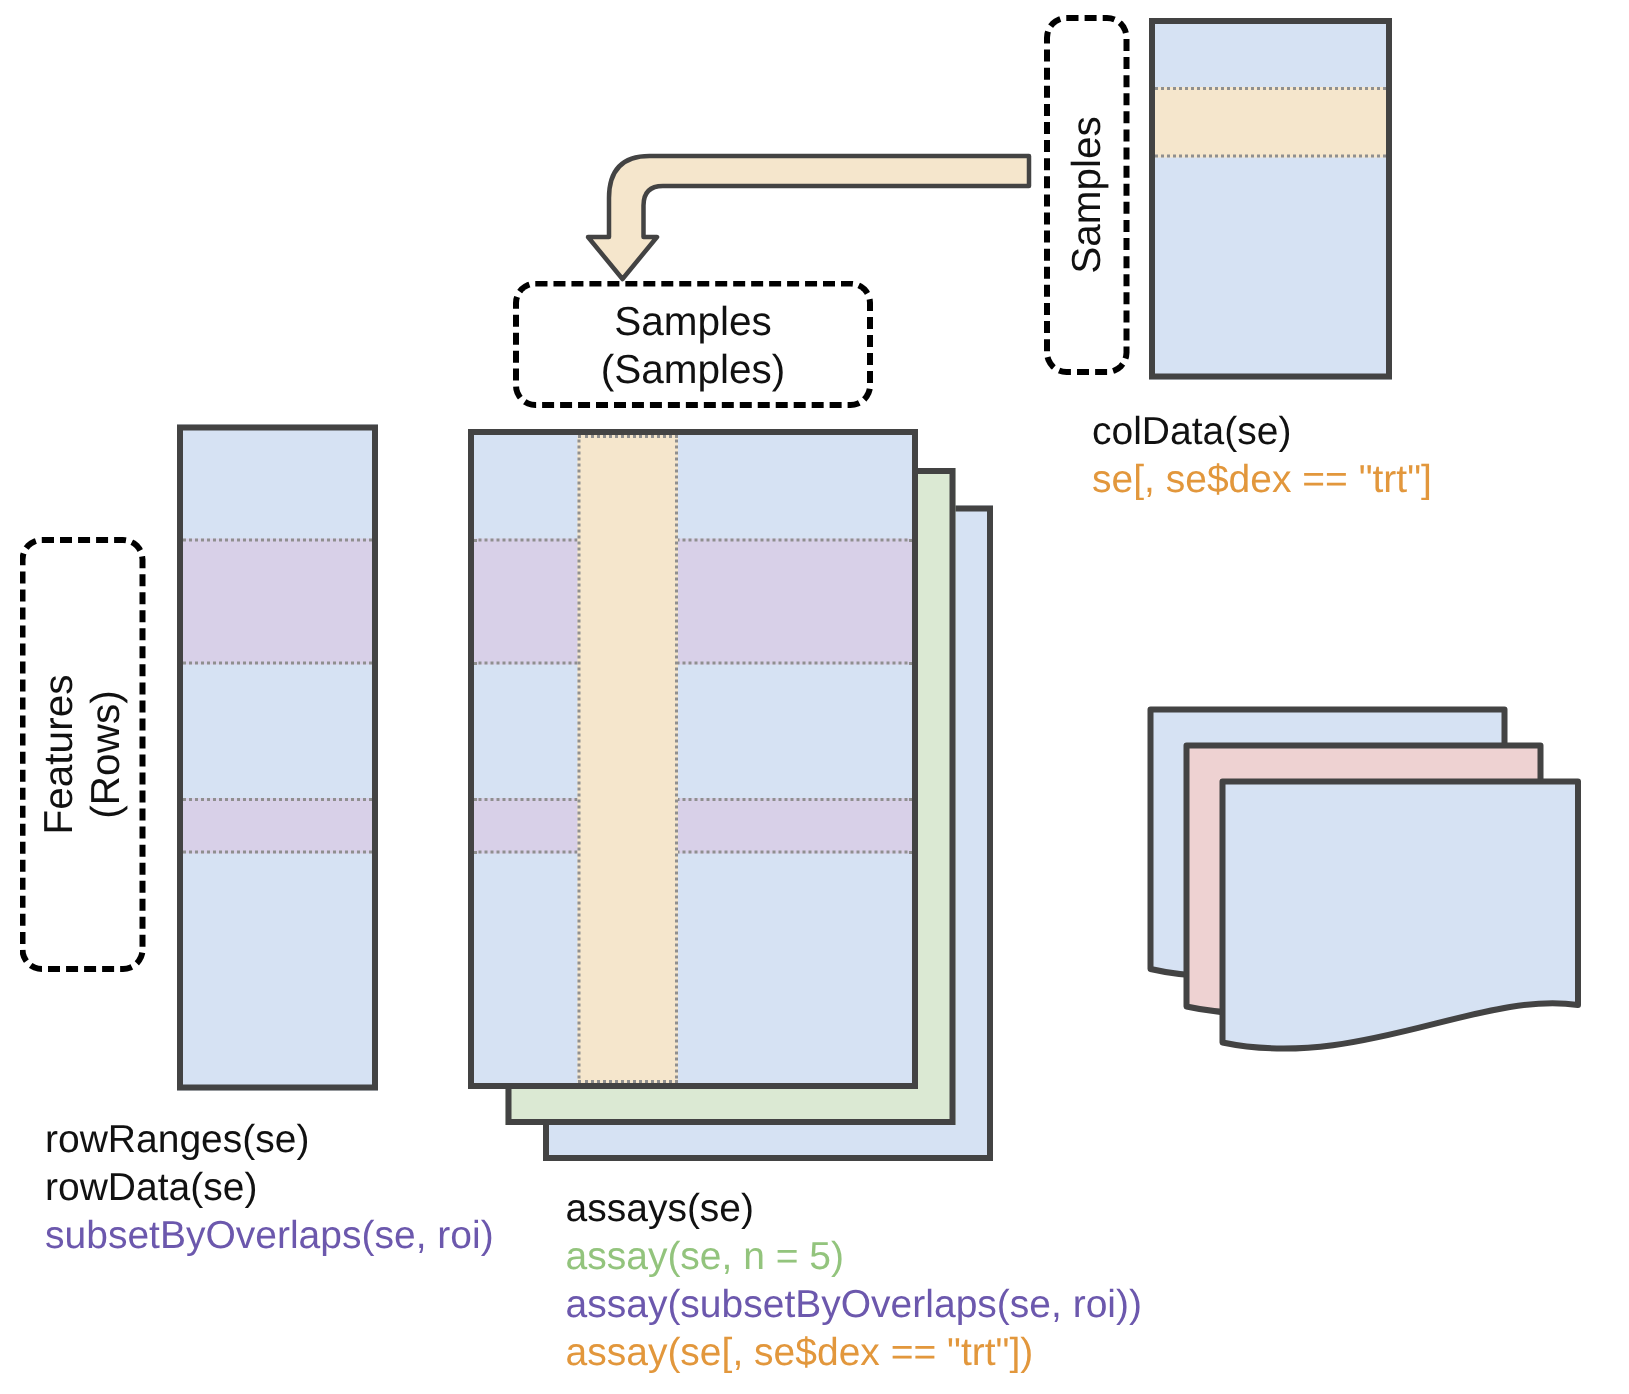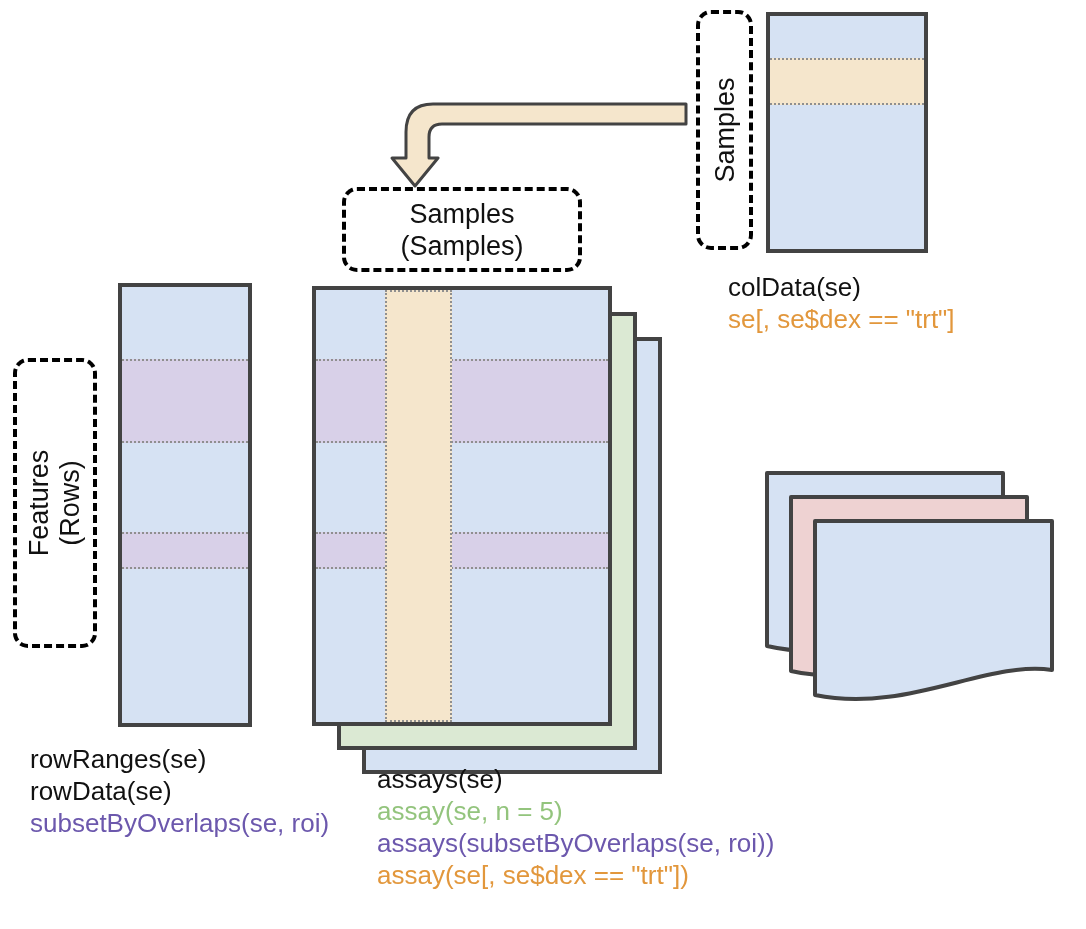--- a/index.html
+++ b/index.html
@@ -41,21 +41,21 @@
            text-align:center; font-size:27px; line-height:31px; color:#111; white-space:nowrap; }
   .box-features .vtext { width:290px; }
   .box-samples-vert .vtext { width:240px; }
   .ctext { position:absolute; left:0; right:0; top:50%; transform:translateY(-50%);
            text-align:center; font-size:27px; line-height:32px; color:#111; }
 
   
   .label { position:absolute; font-size:26px; line-height:32px; color:var(--ink); white-space:nowrap; }
   .label-coldata  { left:728px; top:271px; }
   .label-row      { left:30px;  top:743px; }
-  .label-assays   { left:377px; top:763px; }
+  .label-assays   { left:377px; top:789px; }
   .label-metadata { left:712px; top:737px; }
   .t-orange { color:var(--orange_text); }
   .t-purple { color:var(--purple_text); }
   .t-green  { color:var(--green_text); }
   .t-red    { color:var(--red_text); }
 </style>
 </head>
 <body>
 
 <div class="canvas">
@@ -109,18 +109,18 @@
   </div>
 
   <div class="label label-coldata">
     <div>colData(se)</div>
     <div class="t-orange">se[, se$dex == "trt"]</div>
   </div>
 
   <div class="label label-assays">
     <div>assays(se)</div>
     <div class="t-green">assay(se, n = 5)</div>
-    <div class="t-purple">assays(subsetByOverlaps(se, roi))</div>
+    <div class="t-purple">assay(subsetByOverlaps(se, roi))</div>
     <div class="t-orange">assay(se[, se$dex == "trt"])</div>
   </div>
 
 
 </div>
 
 </body></html>

